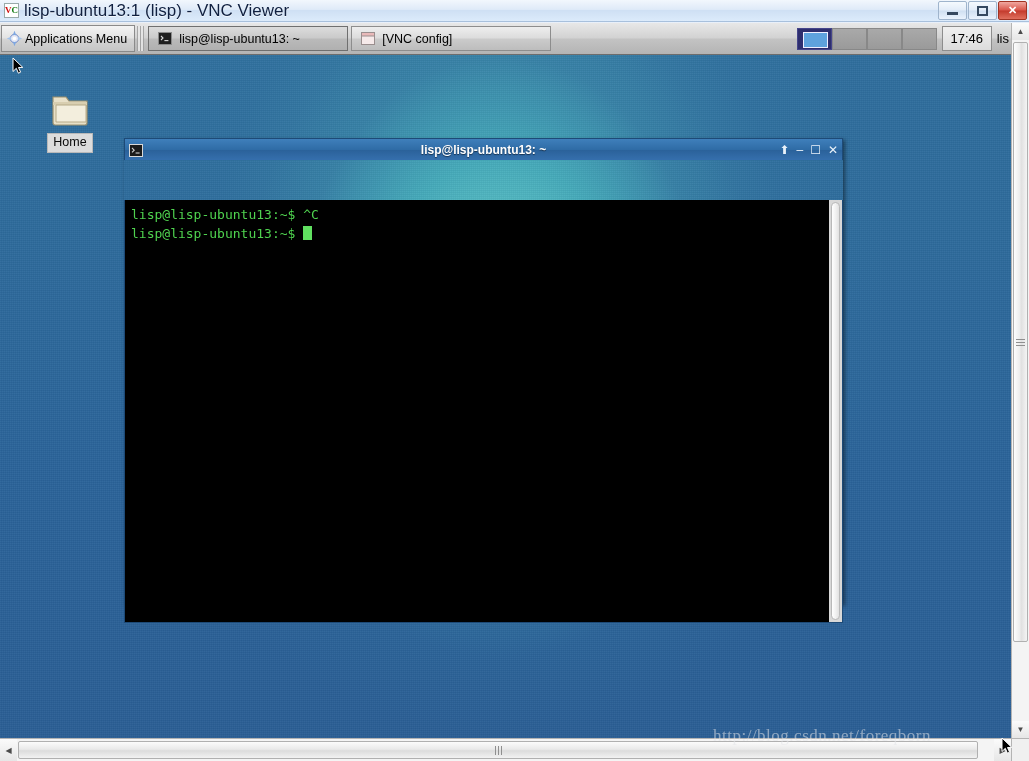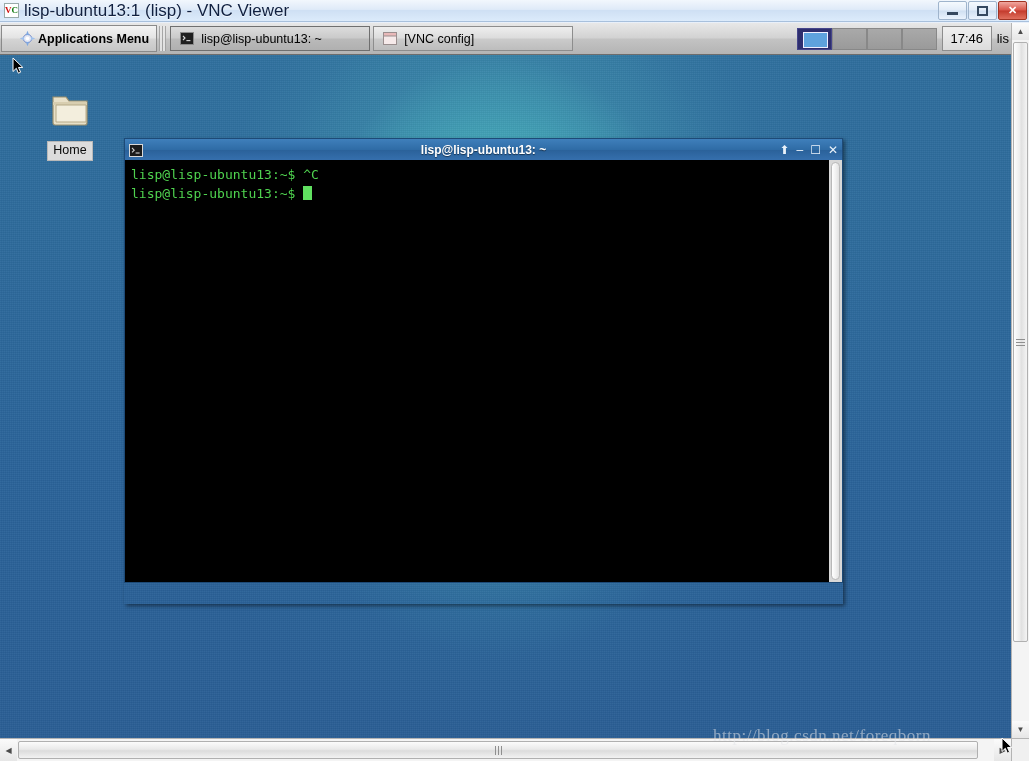--- a/index.html
+++ b/index.html
@@ -81,25 +81,24 @@
 
   
   #xfce-panel {
     position:absolute; left:0; top:0; width:1011px; height:32px;
     background: linear-gradient(to bottom,#e8e8e8 0%,#d2d2d2 48%,#c3c3c3 52%,#b4b4b4 100%);
     border-bottom:1px solid #6d6d6d;
     display:flex; align-items:stretch;
   }
   #apps-menu {
     display:flex; align-items:center; gap:2px;
-    padding:0 7px 0 17px; margin:2px 0 2px 1px;
+    padding:0 7px 0 4px; margin:2px 0 2px 1px;
     background: linear-gradient(to bottom,#f4f4f4 0%,#e3e3e3 48%,#d4d4d4 52%,#c6c6c6 100%);
     border:1px solid #8a8a8a;
     position:relative;
-    font-weight:bold;
   }
   #apps-menu-label { font-size:12.5px; color:#000; white-space:nowrap; }
   #xfce-logo {
     width:17px; height:17px; position:relative; flex:none;
   }
   .panel-sep {
     width:7px; margin:3px 2px; flex:none;
     background: repeating-linear-gradient(90deg,#9d9d9d 0 1px, #e8e8e8 1px 3px);
     opacity:.85;
   }
@@ -136,21 +135,21 @@
     min-width:50px; margin:3px 3px; padding:0 5px;
     background: linear-gradient(to bottom,#f0f0f0,#dcdcdc);
     border:1px solid #8d8d8d;
     font-size:13px; color:#000; white-space:nowrap;
   }
   #tray-text { display:flex; align-items:center; padding:0 2px; font-size:13px; color:#000; white-space:nowrap; overflow:hidden;}
 
   
   .desk-icon {
     position:absolute; width:92px;
-    display:flex; flex-direction:column; align-items:center; gap:12px;
+    display:flex; flex-direction:column; align-items:center; gap:4px;
   }
   .desk-icon .glyph { width:44px; height:44px; position:relative; }
   .desk-icon .caption {
     font-size:12.5px; color:#0a0a0a; padding:1px 5px;
     background:#dcdcdc; border:1px solid #b9b9b9;
     white-space:nowrap; line-height:1.25;
   }
 
   
   #terminal-window {
@@ -175,20 +174,21 @@
   #term-menubar {
     background:#2f2f2f;
     border-left:1px solid #1d4a77; border-right:1px solid #1d4a77;
     display:flex; align-items:center; gap:0; padding:2px 4px 3px 6px;
   }
   #term-menubar .mi { font-size:12.5px; color:#e8e8e8; padding:1px 6px; white-space:nowrap;}
   #term-body {
     position:relative; height:423px;
     background:#000; border:1px solid #1d4a77; border-top:none;
     display:flex;
+    margin-top:40px;
   }
   #term-screen { flex:1; padding:5px 6px; overflow:hidden; }
   .term-line {
     font-family:"DejaVu Sans Mono","Liberation Mono",monospace;
     font-size:13px; line-height:19px; color:#4fd24f; white-space:pre;
   }
   .term-line .sym { color:#4fd24f; }
   .cursor {
     display:inline-block; width:9px; height:14px;
     background:#60e060; vertical-align:-2px;

